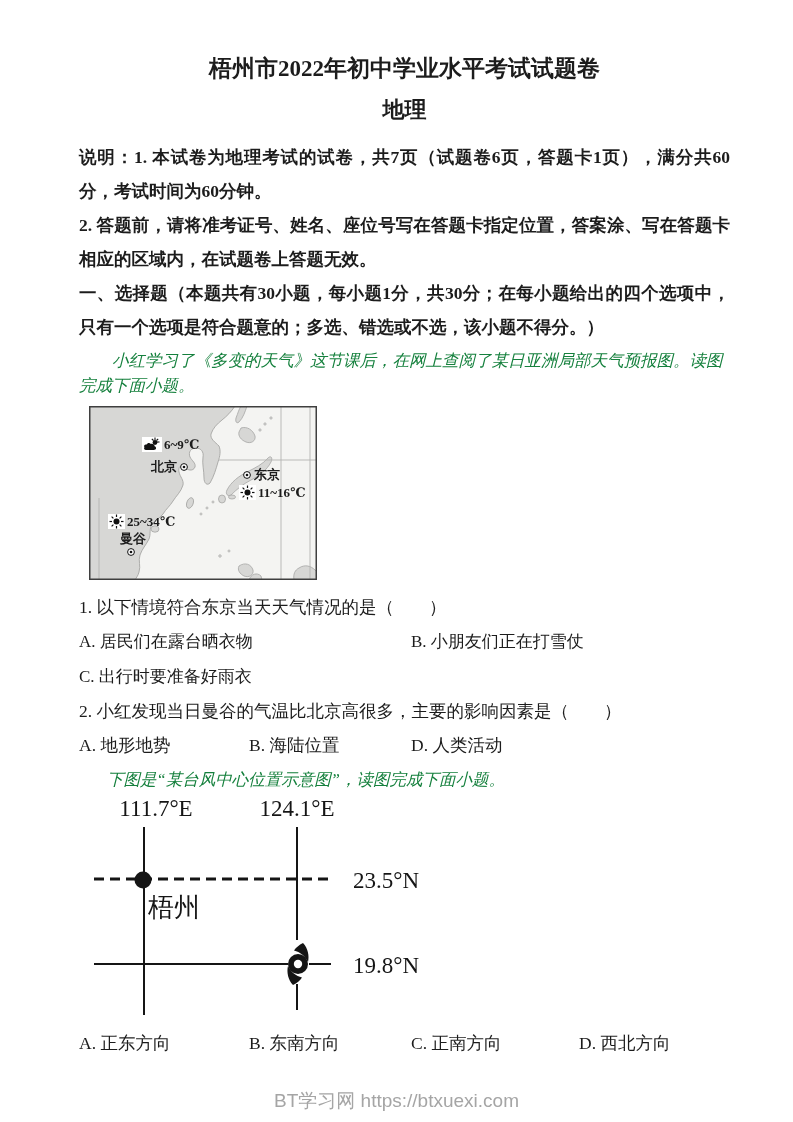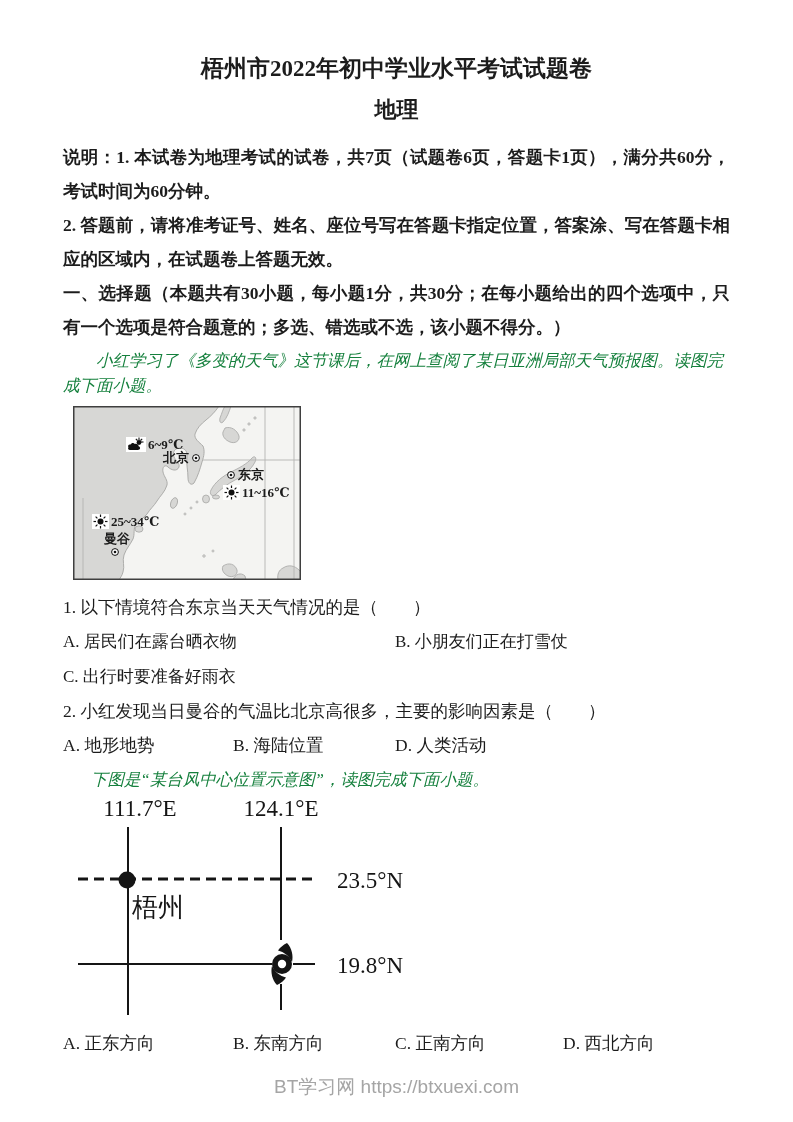--- a/index.html
+++ b/index.html
@@ -1,21 +1,21 @@
 <!DOCTYPE html>
 <html><head>
 <meta charset="utf-8">
 <style>
   html,body{margin:0;padding:0;}
   body{
     width:793px;height:1122px;position:relative;overflow:hidden;
     background:#ffffff;color:#1c1c1c;
     font-family:"Liberation Serif","DejaVu Serif",serif;
   }
-  .wrap{padding:52px 63px 0 63px;}
+  .wrap{padding:52px 63px 0 79px;}
   .title{font-size:23px;font-weight:bold;text-align:center;line-height:34px;margin:0;}
   .subject{font-size:22px;font-weight:bold;text-align:center;line-height:32px;margin:8px 0 0 0;}
   .notes{margin-top:14px;}
   .notes p{margin:0;font-size:17.5px;font-weight:bold;line-height:34px;text-align:justify;}
   .section-header{margin:0;font-size:17.5px;font-weight:bold;line-height:34px;text-align:justify;}
   .intro{margin:4px 0 0 0;font-size:16.5px;line-height:25px;font-style:italic;color:#15803d;}
   .indent2{text-indent:2em;}
   .indent16{text-indent:1.7em;}
 
   
@@ -28,21 +28,21 @@
   
   .stem{font-size:17.5px;line-height:34px;margin:0;}
   .q1{margin-top:10px;}
   .opts2{display:grid;grid-template-columns:332px 1fr;font-size:17px;line-height:35px;}
   .opts4{display:grid;grid-template-columns:170px 162px 168px 1fr;font-size:17.5px;line-height:35px;}
 
   
   .typhoon-wrap{margin:2px 0 0 15px;width:330px;height:228px;}
   .typhoon-wrap text{font-family:"Liberation Serif","DejaVu Serif",serif;}
 
-  .footer{position:absolute;left:0;bottom:22px;width:100%;text-align:center;
+  .footer{position:absolute;left:0;bottom:8px;width:100%;text-align:center;
     font-family:"Liberation Sans","DejaVu Sans",sans-serif;
     font-size:19px;color:#a5a5a5;}
 </style>
 </head>
 <body>
 
 <div class="wrap">
 
   <h1 class="title">梧州市2022年初中学业水平考试试题卷</h1>
   <h2 class="subject">地理</h2>
@@ -105,21 +105,21 @@
               <line x1="16.5" y1="5" x2="14" y2="5"></line>
             <line x1="15.2" y1="1.8" x2="13.5" y2="3.5"></line>
               <line x1="8.8" y1="1.8" x2="10.5" y2="3.5"></line>
           </g>
           <circle cx="12" cy="5.5" r="2.4" fill="#111"></circle>
           <path fill="#111" d="M3 13 C1.2 13 0.6 11.4 1.4 10.2 C0.4 8.6 2 7 3.6 7.6 C4.2 5.8 6.8 5.4 7.8 7 C9.6 6.2 11.6 7.4 11.6 9.2 C13.2 9.4 13.6 11.6 12.4 12.6 C11.8 13.1 10.8 13 10 13 Z"></path>
         </svg>
       </span>
       <span>6~9℃</span>
     </div>
-    <div class="map-label" style="left:62px;top:45px;margin-left:28px;">
+    <div class="map-label" style="left:62px;top:54px;">
       <span>北京</span>
       <svg width="10" height="10" viewBox="0 0 10 10">
         <circle cx="5" cy="5" r="3.4" fill="#fff" stroke="#111" stroke-width="1"></circle>
           <circle cx="5" cy="5" r="1.3" fill="#111"></circle>
       </svg>
     </div>
 
     <div class="map-label" style="left:153px;top:62px;">
       <svg width="10" height="10" viewBox="0 0 10 10">
         <circle cx="5" cy="5" r="3.4" fill="#fff" stroke="#111" stroke-width="1"></circle>

